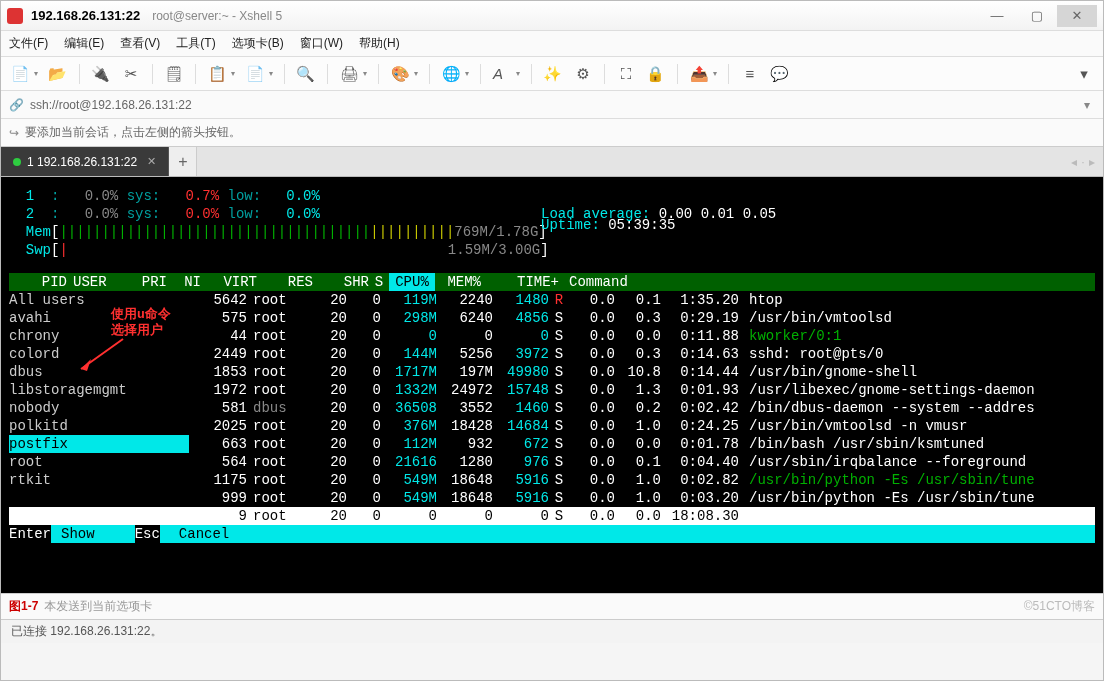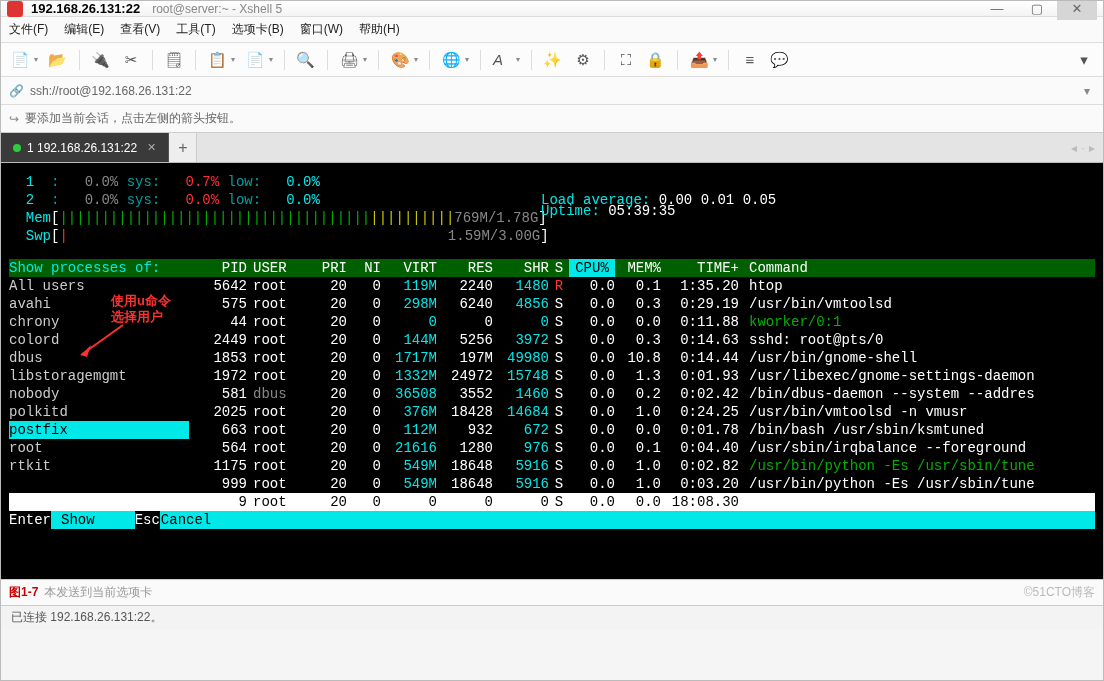--- a/index.html
+++ b/index.html
@@ -1,18 +1,18 @@
 <!DOCTYPE html>
 <html><head>
 <meta charset="utf-8">
 <style>
   * { margin:0; padding:0; box-sizing:border-box; }
   body { font-family:"Microsoft YaHei","Segoe UI",sans-serif; font-size:12px; background:#f5f5f5; width:1104px; height:681px; overflow:hidden; border:1px solid #bbb;}
   
-  .titlebar{display:flex;align-items:center;height:16px;background:linear-gradient(#fff,#f3f3f3);border-bottom:1px solid #ddd;padding:0 6px;}
+  .titlebar{display:flex;align-items:center;height:30px;background:linear-gradient(#fff,#f3f3f3);border-bottom:1px solid #ddd;padding:0 6px;}
   .titlebar .logo{width:16px;height:16px;background:#d33;border-radius:3px;margin-right:8px;}
   .titlebar .ip{font-weight:bold;color:#000;margin-right:12px;font-size:13px}
   .titlebar .sub{color:#888;}
   .winbtns{margin-left:auto;display:flex;}
   .winbtn{width:40px;height:22px;display:flex;align-items:center;justify-content:center;color:#666;font-size:13px;}
   .winbtn.close{background:#d6d6d6;}
   
   .menubar{display:flex;height:26px;align-items:center;padding:0 8px;gap:16px;background:#fafafa;border-bottom:1px solid #ddd;}
   .menubar span{color:#222;}
   
@@ -35,21 +35,21 @@
   .tab{display:flex;align-items:center;padding:0 12px;background:#3a3a3a;color:#fff;border-right:1px solid #555;font-size:12px;gap:6px}
   .tab .dot{width:8px;height:8px;background:#2ecc40;border-radius:50%}
   .tab .x{color:#aaa;font-size:11px;margin-left:4px}
   .addtab{width:28px;display:flex;align-items:center;justify-content:center;background:#eee;color:#666;border-right:1px solid #ccc;font-size:16px}
   .tabarrows{margin-left:auto;display:flex;align-items:center;padding:0 8px;color:#bbb;gap:4px}
   
   .terminal{background:#000;color:#ccc;font-family:"Consolas","Courier New",monospace;font-size:14px;line-height:18px;padding:10px 8px 4px;height:416px;position:relative;overflow:hidden}
   .c-cyan{color:#00e8e8}.c-teal{color:#009f9f}.c-red{color:#ff3030}.c-white{color:#fff}.c-grey{color:#888}.c-green{color:#00b000}.c-yellow{color:#c8c800}
   .bg-green{background:#006000}.bg-cyan{background:#00e8e8;color:#000}.bg-white{background:#fff;color:#000}
   .proc-row{display:flex;white-space:pre}
-  .annot{position:absolute;color:#ff3030;font-family:Liberation Sans, sans-serif;font-size:13px;font-weight:bold;line-height:16px}
+  .annot{position:absolute;color:#ff3030;font-family:Liberation Mono, monospace;font-size:13px;font-weight:bold;line-height:16px}
   .arrow-svg{position:absolute;pointer-events:none}
   
   .sendbar{height:26px;border-top:1px solid #ccc;background:#fafafa;display:flex;align-items:center;padding:0 8px;color:#999}
   .sendbar .fig{color:#c00;font-weight:bold;margin-right:6px}
   .watermark{margin-left:auto;color:#bbb}
   .statusbar{height:24px;border-top:1px solid #ccc;background:#f3f3f3;display:flex;align-items:center;padding:11px 10px;color:#555;gap:24px}
   .statusbar .right{margin-left:auto;display:flex;gap:22px;align-items:center}
   .sep-d{color:#bbb}
 </style>
 </head>
@@ -143,21 +143,20 @@
 
   <div class="proc-row">
     <span class="c-cyan">  Mem</span><span class="c-white">[</span><span class="c-green">|||||||||||||||||||||||||||||||||||||</span><span class="c-yellow">||||||||||</span><span class="c-grey" style="flex:0 0 60px;text-align:right">769M/1.78G</span><span class="c-white">]</span>
   </div>
   <div class="proc-row">
     <span class="c-cyan">  Swp</span><span class="c-white">[</span><span class="c-red">|</span><span style="flex:0 0 380px"></span><span class="c-grey">1.59M/3.00G</span><span class="c-white">]</span>
   </div>
   <div style="height:14px"></div>
 
   <div class="proc-row">
-    <span class="bg-green" style="flex:0 0 180px"><span class="c-cyan">Show processes of:</span></span>
     <span class="bg-green c-white" style="flex:0 0 58px;text-align:right">PID</span>
     <span class="bg-green c-white" style="flex:0 0 60px;padding-left:6px">USER</span>
     <span class="bg-green c-white" style="flex:0 0 40px;text-align:right">PRI</span>
     <span class="bg-green c-white" style="flex:0 0 34px;text-align:right">NI</span>
     <span class="bg-green c-white" style="flex:0 0 56px;text-align:right">VIRT</span>
     <span class="bg-green c-white" style="flex:0 0 56px;text-align:right">RES</span>
     <span class="bg-green c-white" style="flex:0 0 56px;text-align:right">SHR</span>
     <span class="bg-green c-white" style="flex:0 0 20px;text-align:center">S</span>
     <span class="bg-cyan" style="flex:0 0 46px;text-align:center">CPU%</span>
     <span class="bg-green c-white" style="flex:0 0 46px;text-align:right">MEM%</span>
@@ -189,21 +188,21 @@
     <span style="flex:0 0 56px;text-align:right">0</span>
     <span style="flex:0 0 56px;text-align:right">0</span>
     <span style="flex:0 0 56px;text-align:right">0</span>
     <span style="flex:0 0 20px;text-align:center">S</span>
     <span style="flex:0 0 46px;text-align:right">0.0</span>
     <span style="flex:0 0 46px;text-align:right">0.0</span>
     <span style="flex:0 0 78px;text-align:right">18:08.30</span>
   </div>
 
   <div class="proc-row">
-    <span class="c-white">Enter</span><span class="bg-cyan" style="padding:0 10px">Show</span><span class="bg-cyan" style="flex:0 0 30px"> </span><span class="c-white">Esc</span><span class="bg-cyan" style="padding:0 1px">Cancel</span><span class="bg-cyan" style="flex:1 1 auto"> </span>
+    <span class="c-white">Enter</span><span class="bg-cyan" style="padding:0 10px">Show</span><span class="bg-cyan" style="flex:0 0 30px"> </span><span class="c-white">Esc</span><span class="bg-cyan" style="padding:0 19px">Cancel</span><span class="bg-cyan" style="flex:1 1 auto"> </span>
   </div>
 
   <div style="position:absolute;top:28px;left:540px;white-space:pre"><span class="c-cyan">Load average: </span><span class="c-white">0.00</span> <span class="c-white">0.01</span> <span class="c-white">0.05</span></div>
   <div style="position:absolute;top:39px;left:540px;white-space:pre"><span class="c-cyan">Uptime: </span><span class="c-white">05:39:35</span></div>
 
   <div class="annot" style="top:130px;left:110px">
     <div>使用u命令</div>
       <div>选择用户</div>
   </div>
   <svg class="arrow-svg" style="top:158px;left:72px" width="60" height="40">

